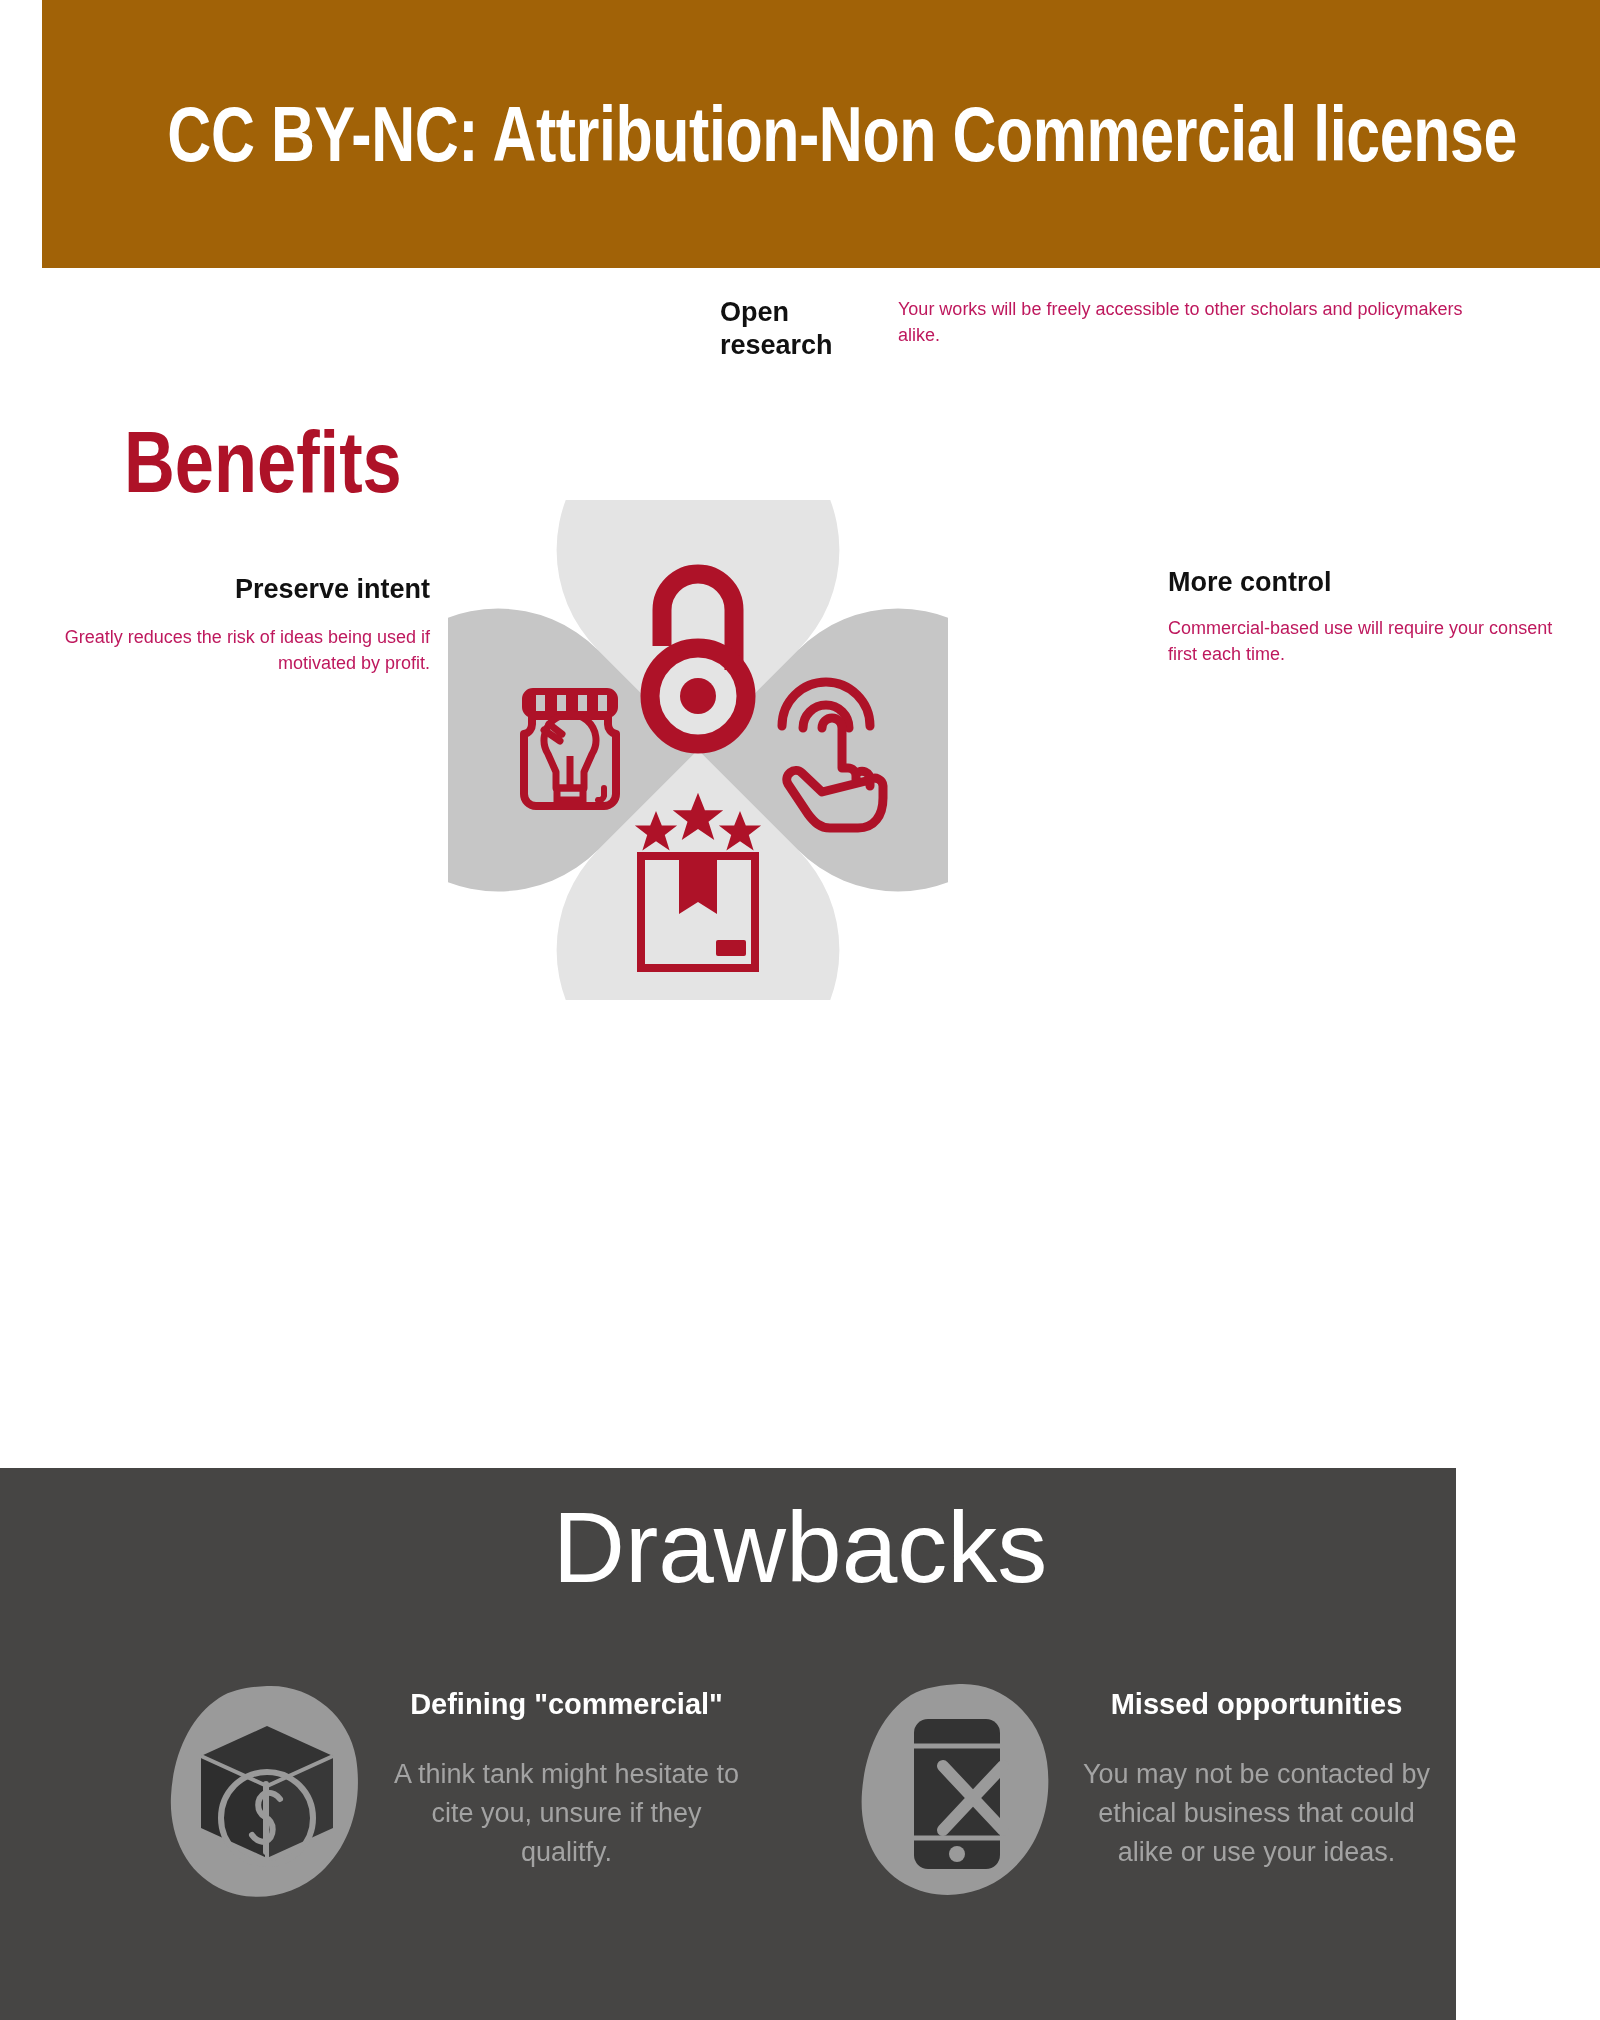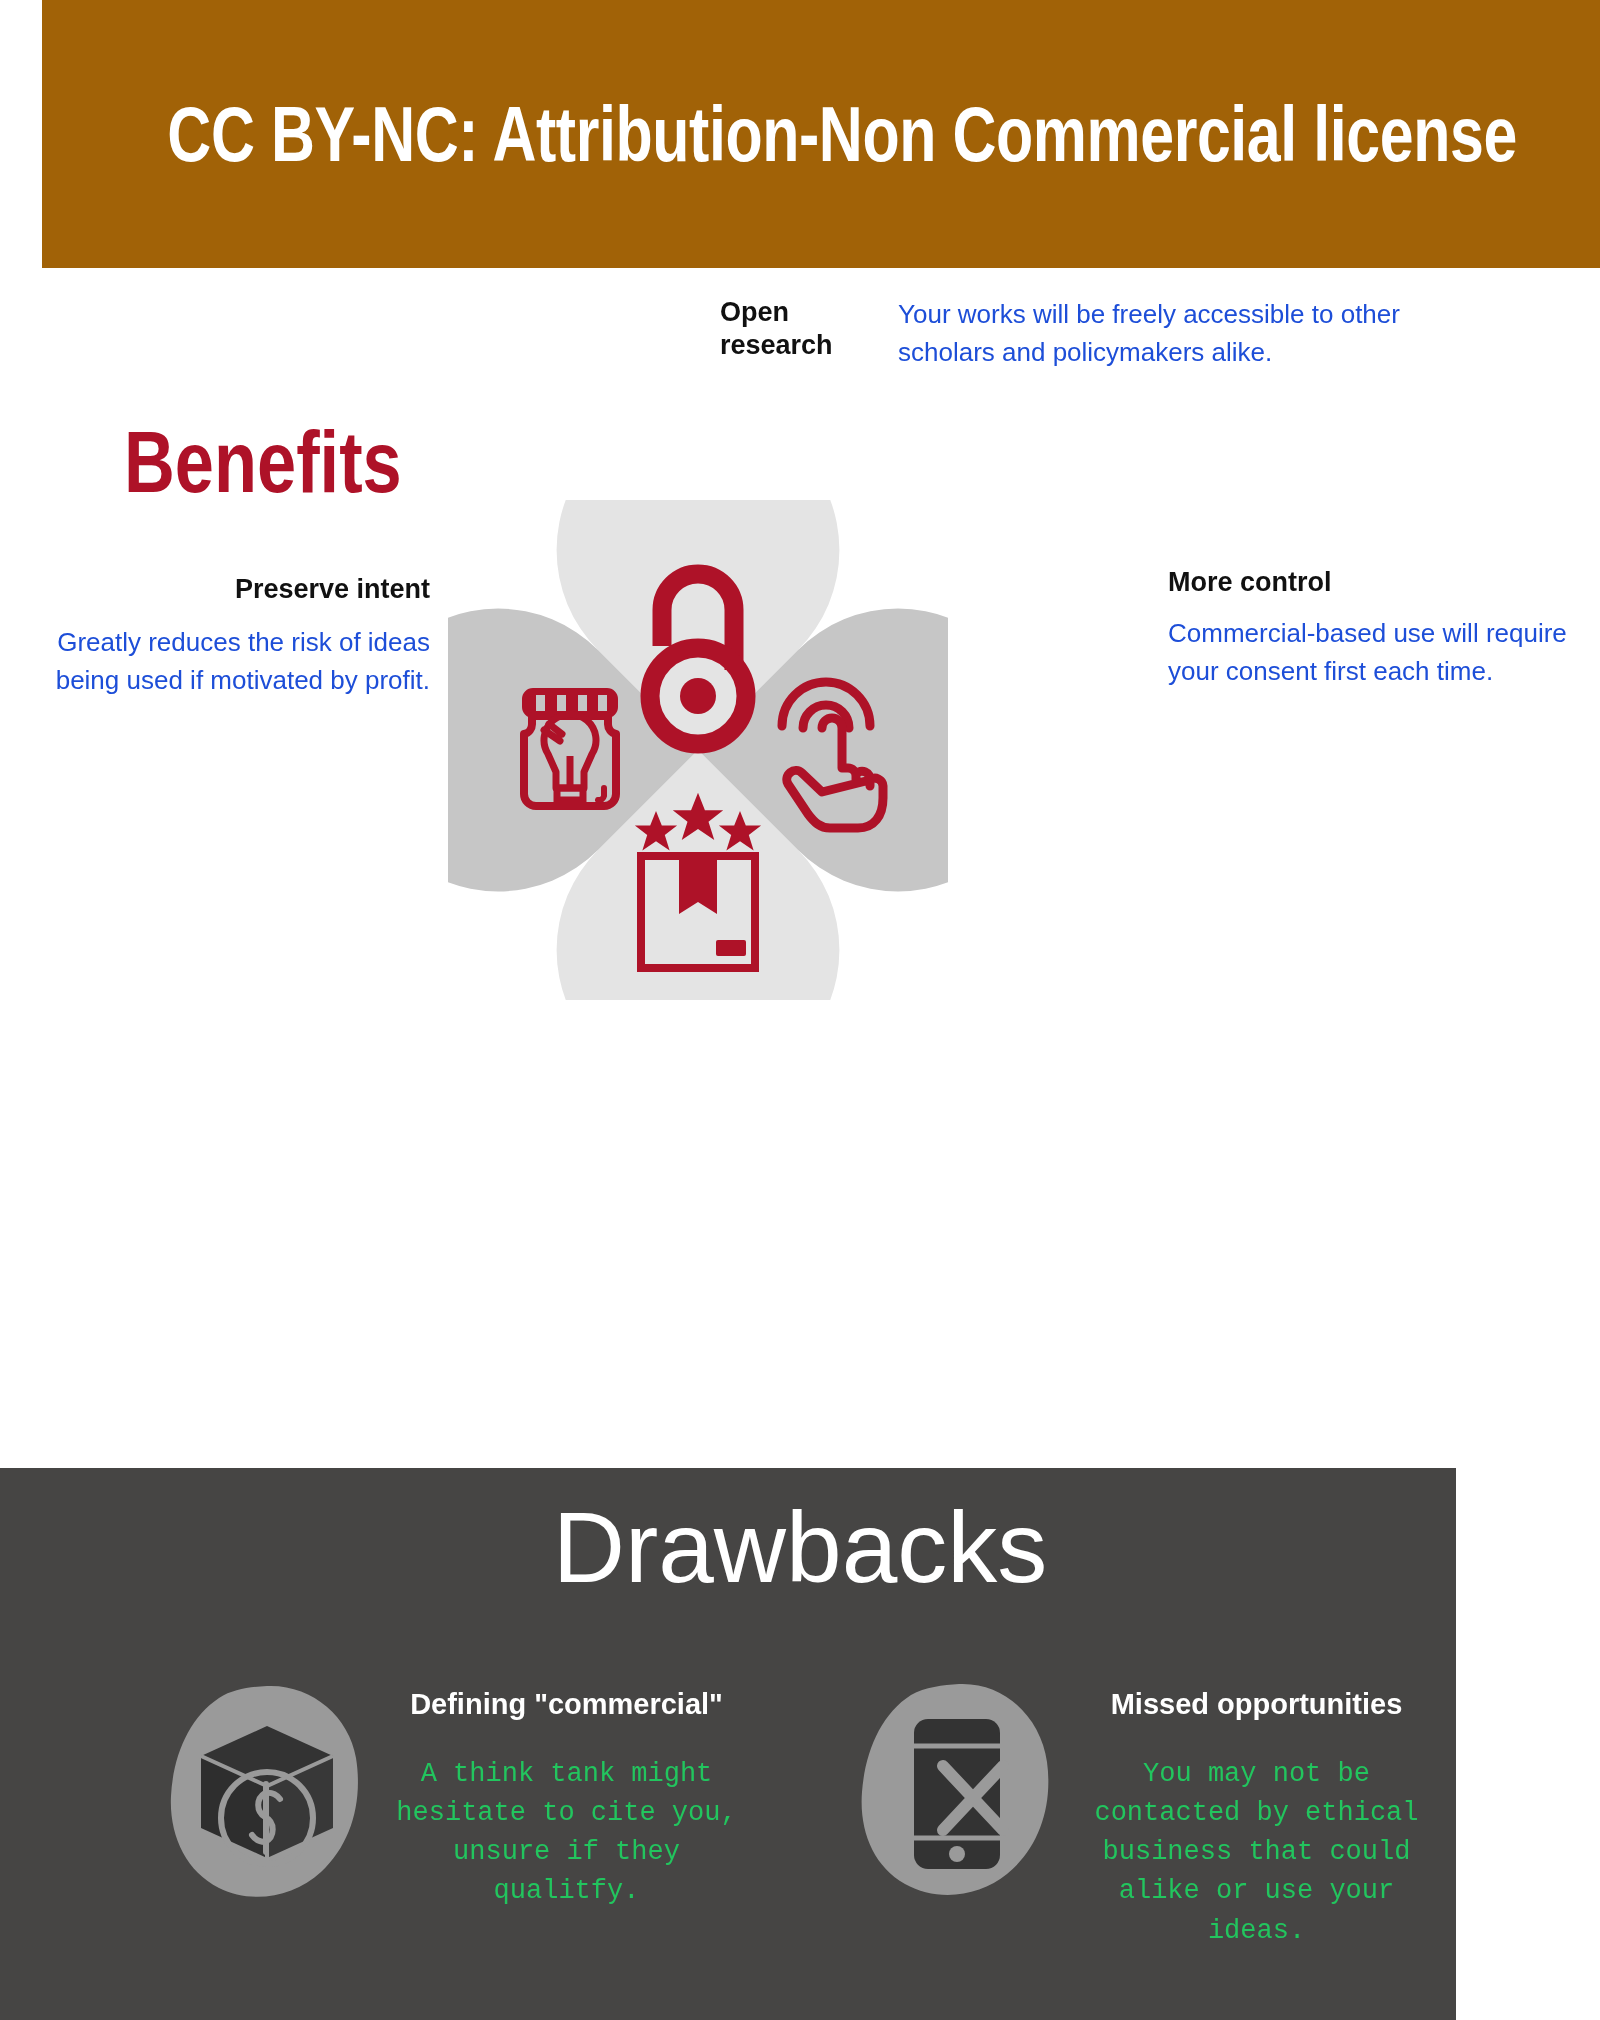--- a/index.html
+++ b/index.html
@@ -47,21 +47,21 @@
   .flower svg { display:block; width:500px; height:500px; }
 
   
   .callout { position:absolute; }
   .callout .c-title {
     font-family:"Liberation Sans", sans-serif;
     font-weight:700; font-size:27px; color:#111111; line-height:1.22;
   }
   .callout .c-body {
     font-family:"Liberation Sans", sans-serif;
-    font-weight:400; font-size:26px; color:#1d4ed8; line-height:1.45;
+    font-weight:400; font-size:18px; color:#be185d; line-height:1.45;
   }
 
   
   .co-open { left:700px; top:28px; width:800px; display:flex; gap:28px; align-items:flex-start; }
   .co-open .c-title { width:150px; text-align:left;margin-left:20px; }
   .co-open .c-body  { width:600px; text-align:left; }
 
   
   .co-preserve { left:40px; top:305px; width:390px; text-align:right; }
   .co-preserve .c-title { margin-bottom:18px; }
@@ -89,22 +89,22 @@
   .dw-row { position:absolute; left:0; top:210px; width:1600px; display:flex; justify-content:center; gap:110px; }
   .dw-card { display:flex; align-items:flex-start; gap:18px; width:580px; }
   .dw-icon { width:205px; height:230px; flex:0 0 205px; }
   .dw-icon svg { display:block; width:205px; height:230px; }
   .dw-text { flex:1 1 auto; padding-top:10px; text-align:center; }
   .dw-title {
     font-family:"Liberation Sans", sans-serif;
     font-weight:700; font-size:29px; color:#ffffff; margin-bottom:34px; white-space:nowrap;
   }
   .dw-body {
-    font-family:Liberation Mono, monospace;
-    font-weight:400; font-size:27px; color:#22c55e; line-height:1.45;
+    font-family:Liberation Sans, sans-serif;
+    font-weight:400; font-size:27px; color:#a3a3a3; line-height:1.45;
   }
 </style>
 </head>
 <body>
 
 <div class="page">
 
   <div class="header">
     <div class="header-title">CC BY-NC: Attribution-Non Commercial license</div>
   </div>

